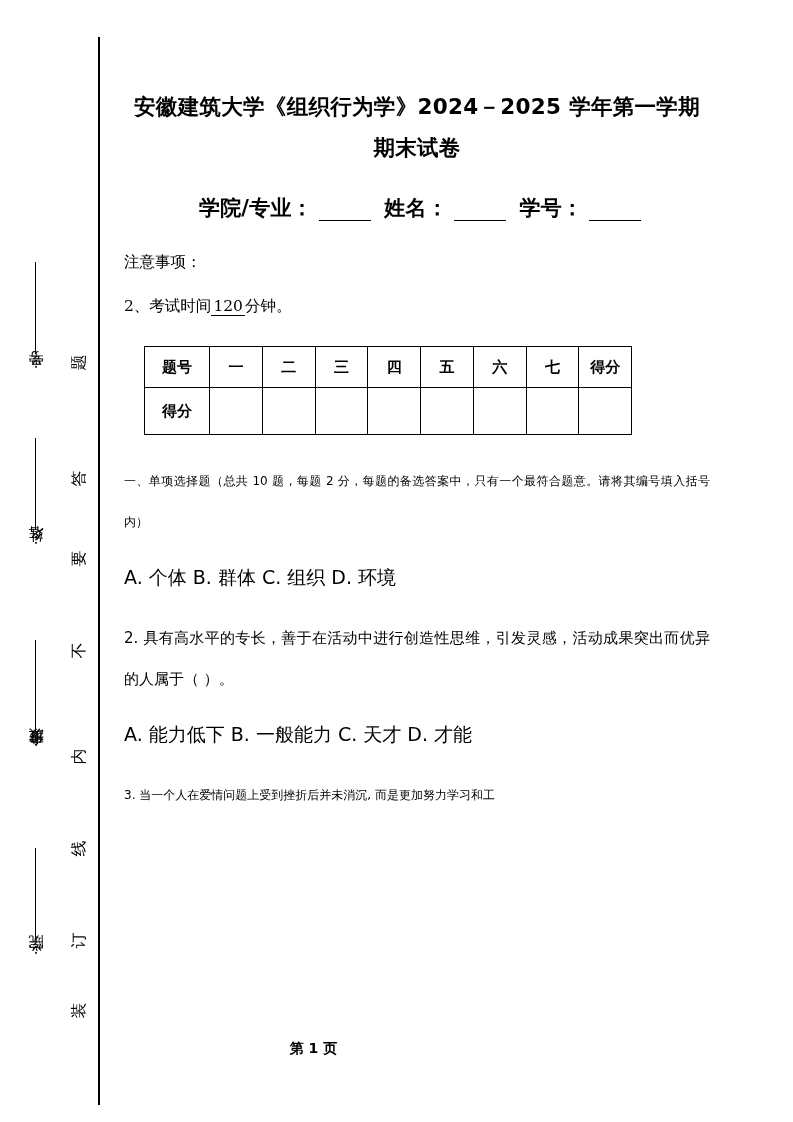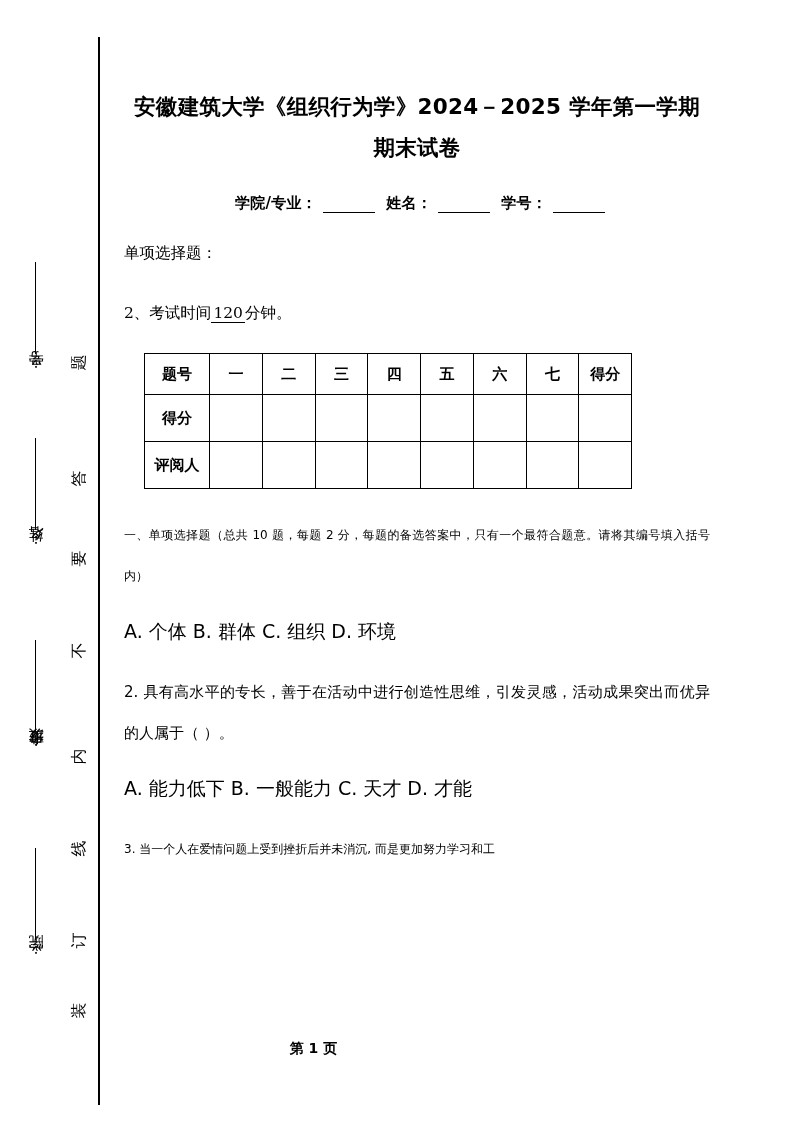--- a/index.html
+++ b/index.html
@@ -89,35 +89,35 @@
     line-height: 41px;
     text-align: center;
     letter-spacing: 0.3px;
   }
 
   .infoline {
     margin-top: 26px;
     text-align: center;
     font-family: "DejaVu Sans", "Liberation Sans", sans-serif;
     font-weight: bold;
-    font-size: 15px;
+    font-size: 21px;
     white-space: nowrap;
     letter-spacing: 0.2px;
   }
   .infoline .seg { margin: 0 6px; }
   .infoline u { text-decoration: none; border-bottom: 1.5px solid #000; padding: 0 26px; }
 
   .note {
     font-family: "DejaVu Serif", "Liberation Serif", serif;
     font-size: 15.5px;
     line-height: 28px;
   }
   .note.n0 { margin-top: 26px; }
   .note.n1 { margin-top: 30px; }
-  .note.n2 { margin-top: 32px; }
+  .note.n2 { margin-top: 16px; }
   .note .ul {
     border-bottom: 1.2px solid #000;
     padding: 0 2px;
   }
 
   
   table.score {
     margin-top: 26px;
     margin-left: 20px;
     border-collapse: collapse;
@@ -221,21 +221,21 @@
   <div class="body">
 
     <h1 class="title">安徽建筑大学《组织行为学》2024－2025 学年第一学期期末试卷</h1>
 
     <div class="infoline">
       <span class="seg">学院/专业：</span><u></u>
       <span class="seg">姓名：</span><u></u>
       <span class="seg">学号：</span><u></u>
     </div>
 
-    <div class="note n0">单项选择题：</div>
+    <div class="note n0">注意事项：</div>
 
 
     <div class="note n2">
       <span>2、考试时间</span><span class="ul">120</span><span>分钟。</span>
     </div>
 
     <table class="score">
       <tbody>
           <tr>
         <td class="rowhead">题号</td>
@@ -252,31 +252,20 @@
         <td class="rowhead">得分</td>
         <td></td>
         <td></td>
         <td></td>
         <td></td>
         <td></td>
         <td></td>
         <td></td>
         <td></td>
       </tr>
-      <tr class="body-row">
-        <td class="rowhead">评阅人</td>
-        <td></td>
-        <td></td>
-        <td></td>
-        <td></td>
-        <td></td>
-        <td></td>
-        <td></td>
-        <td></td>
-      </tr>
     </tbody>
       </table>
 
     <div class="section-head">一、单项选择题（总共 10 题，每题 2 分，每题的备选答案中，只有一个最符合题意。请将其编号填入括号内）</div>
 
     <div class="opts">A. 个体   B. 群体   C. 组织   D. 环境</div>
 
     <div class="q">2. 具有高水平的专长，善于在活动中进行创造性思维，引发灵感，活动成果突出而优异的人属于（   ）。</div>
     <div class="opts">A. 能力低下   B. 一般能力   C. 天才   D. 才能</div>
 

